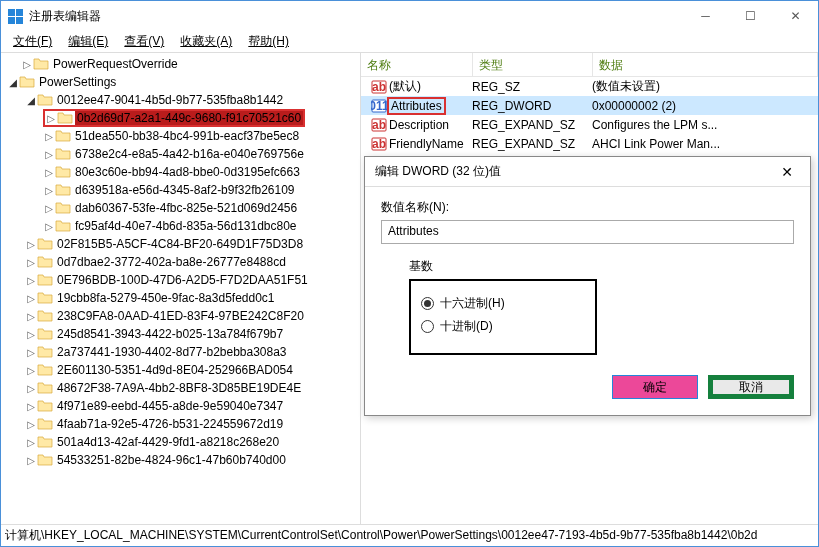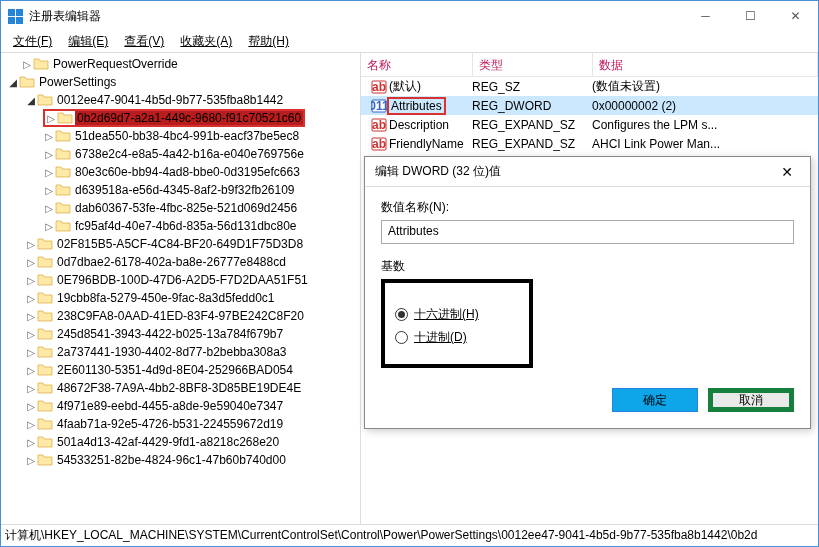--- a/index.html
+++ b/index.html
@@ -18,49 +18,49 @@
 .trow { display:flex; align-items:center; height:18px; white-space:nowrap; }
 .chev { width:12px; color:#666; text-align:center; font-size:10px; }
 .chev.open { color:#333; }
 .fold { width:16px; height:14px; margin-right:2px; }
 .fold svg { width:16px; height:14px; display:block; }
 .tlabel { padding:0 2px; }
 .trow.sel .tlabel { background:#b91c1c; }
 .red-box { border:2px solid #d93030; }
 .listpane { flex:1; display:flex; flex-direction:column; position:relative; }
 .listhdr { display:flex; height:24px; border-bottom:1px solid #e6e6e6; }
-.listhdr > div { padding:4px 6px; border-right:1px solid #e6e6e6; color:#be185d; }
+.listhdr > div { padding:4px 6px; border-right:1px solid #e6e6e6; color:#4d7c0f; }
 .lrow { display:flex; height:19px; align-items:center; }
 .lrow.selrow { background:#cce8ff; }
 .lcell { padding:4px 6px; overflow:hidden; text-overflow:ellipsis; white-space:nowrap; }
 .vicon { width:16px; height:16px; margin-left:4px; margin-right:2px; flex-shrink:0; }
 .col-name { width:105px; display:flex; align-items:center; }
 .col-type { width:120px; }
 .col-data { flex:1; }
 .status { height:22px; border-top:1px solid #ddd; display:flex; align-items:center; padding:0 4px; overflow:hidden; white-space:nowrap; }
 .dialog { position:absolute; left:364px; top:156px; width:447px; background:#fff; border:1px solid #888; box-shadow:2px 2px 8px rgba(0,0,0,0.2); }
 .dlg-title { height:30px; display:flex; align-items:center; padding:0 10px; border-bottom:1px solid #ddd; }
 .dlg-title-text { flex:1; }
 .dlg-close { width:26px; text-align:center; font-size:14px; }
 .dlg-body { padding:12px 16px 16px; }
 .dlg-label { margin-bottom:4px; }
 .dlg-readonly { width:100%; height:24px; border:1px solid #aaa; padding:3px 6px; background:#fff; margin-bottom:14px; }
 .dlg-row { display:flex; gap:20px; }
 .dlg-left { flex:1; }
 .dlg-input { width:168px; height:24px; border:1px solid #2585d9; padding:2px 4px; }
 .dlg-input-wrap { display:inline-block; border:2px solid #d93030; padding:1px; }
 .dlg-hilite { background:#2585d9; color:#fff; padding:0 2px; }
-.dlg-right { width:152px; }
-.fieldset { border:4px solid #000000; padding:17px 10px 12px; position:relative;text-decoration:underline; }
+.dlg-right { width:188px;margin-left:28px; }
+.fieldset { border:2px solid #000000; padding:8px 10px 12px; position:relative; }
 .radio-row { display:flex; align-items:center; margin:6px 0; gap:6px; }
 .radio { width:13px; height:13px; border:1px solid #333; border-radius:50%; display:flex; align-items:center; justify-content:center; }
 .radio.checked::after { content:""; width:7px; height:7px; background:#333; border-radius:50%; }
 .dlg-buttons { display:flex; justify-content:flex-end; gap:10px; margin-top:20px; }
 .dlg-btn { width:86px; height:24px; border:5px solid #15803d; background:#e9e9e9; display:flex; align-items:center; justify-content:center; }
-.dlg-btn.primary { border:1px solid #2585d9; background:#0ea5e9; }
+.dlg-btn.primary { border:1px solid #2585d9; background:#ec4899; }
 .red-name { border:2px solid #d93030; margin:-2px 0 -2px -2px; padding:0 2px; }
 </style>
 </head>
 <body>
 
 <div class="titlebar">
   <div class="title-icon">
       <span></span>
       <span></span>
       <span></span>
@@ -187,21 +187,21 @@
           </span>
           <span class="tlabel">02F815B5-A5CF-4C84-BF20-649D1F75D3D8</span>
         </div>
         <div class="trow" style="padding-left:24px">
           <span class="chev">▷</span>
           <span class="fold">
             <svg viewBox="0 0 16 14">
               <path d="M1 3 L1 12 L15 12 L15 4 L7 4 L6 2 L1 2 Z" fill="#ffe9a6" stroke="#d9a93a" stroke-width="0.7"></path>
             </svg>
           </span>
-          <span class="tlabel">0d7dbae2-6178-402a-ba8e-26777e8488cd</span>
+          <span class="tlabel">0d7dbae2-3772-402a-ba8e-26777e8488cd</span>
         </div>
         <div class="trow" style="padding-left:24px">
           <span class="chev">▷</span>
           <span class="fold">
             <svg viewBox="0 0 16 14">
               <path d="M1 3 L1 12 L15 12 L15 4 L7 4 L6 2 L1 2 Z" fill="#ffe9a6" stroke="#d9a93a" stroke-width="0.7"></path>
             </svg>
           </span>
           <span class="tlabel">0E796BDB-100D-47D6-A2D5-F7D2DAA51F51</span>
         </div>
@@ -347,21 +347,21 @@
             <span>FriendlyName</span>
           </div>
           <div class="lcell col-type">REG_EXPAND_SZ</div>
           <div class="lcell col-data">AHCI Link Power Man...</div>
         </div>
       </div>
   </div>
 </div>
 
 <div class="status">
-  <span>计算机\HKEY_LOCAL_MACHINE\SYSTEM\CurrentControlSet\Control\Power\PowerSettings\0012ee47-9041-4b5d-9b77-535fba8b1442\0b2d</span>
+  <span>计算机\HKEY_LOCAL_MACHINE\SYSTEM\CurrentControlSet\Control\Power\PowerSettings\0012ee47-7193-4b5d-9b77-535fba8b1442\0b2d</span>
 </div>
 
 <div class="dialog">
   <div class="dlg-title">
     <div class="dlg-title-text">编辑 DWORD (32 位)值</div>
     <div class="dlg-close">✕</div>
   </div>
   <div class="dlg-body">
     <div class="dlg-label">数值名称(N):</div>
     <div class="dlg-readonly">Attributes</div>

